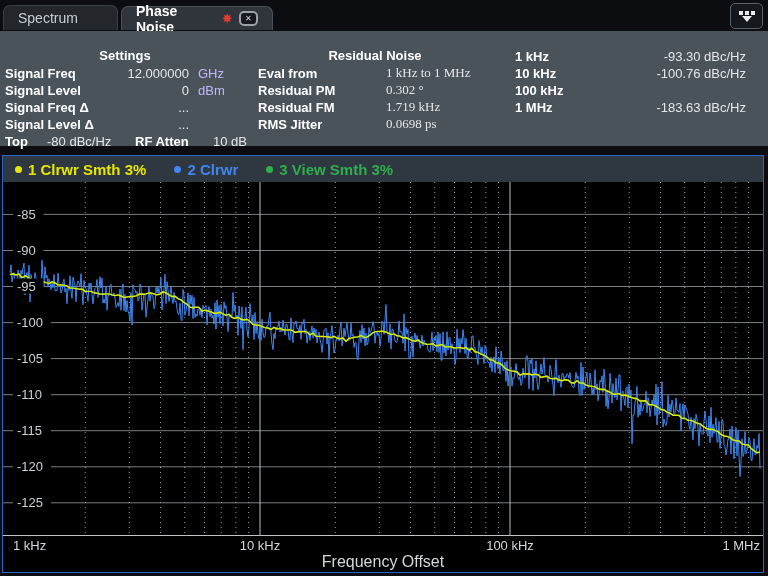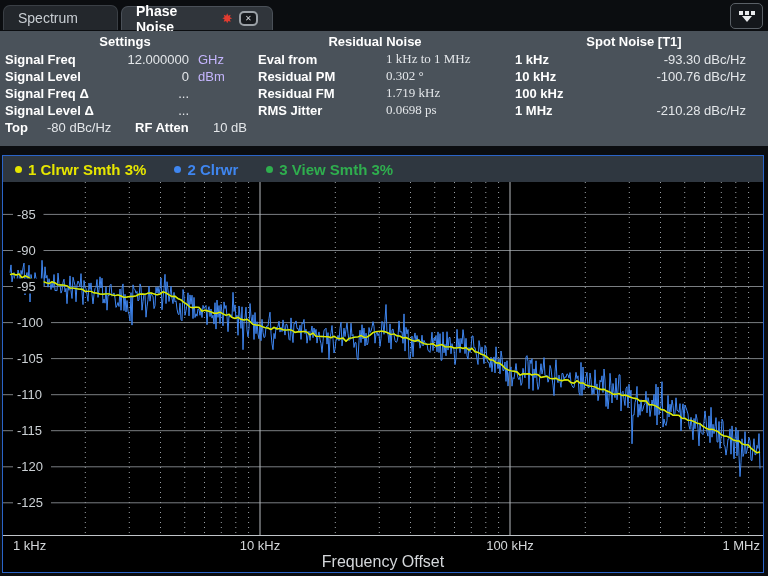--- a/index.html
+++ b/index.html
@@ -16,21 +16,21 @@
   .tab.active{height:24px;margin-left:3px;background:#30353b;border:1px solid #4a5058;border-bottom:none;color:#ffffff;font-weight:bold;width:152px;}
   .tab-star{color:#e23c30;font-size:13px;margin-left:10px;line-height:1;}
   .tab-close{margin-left:6px;width:17px;height:11px;border:2px solid #9aa0a6;border-radius:5px;background:#16191d;
     display:flex;align-items:center;justify-content:center;font-size:8px;color:#d2d6da;line-height:1;}
   .menu-btn{position:absolute;right:5px;top:3px;width:31px;height:24px;background:#14171b;border:1px solid #5a6066;border-radius:5px;
     display:flex;flex-direction:column;align-items:center;justify-content:center;gap:1px;}
   .menu-dots{display:flex;gap:2px;}
   .menu-dots i{width:4px;height:4px;background:#e8eaec;display:block;}
   .menu-arrow{width:0;height:0;border-left:5px solid transparent;border-right:5px solid transparent;border-top:6px solid #e8eaec;}
   
-  .header{position:absolute;top:31px;left:0;width:768px;height:115px;background:#4a525a;display:flex;box-sizing:border-box;padding-top:2px;}
+  .header{position:absolute;top:31px;left:0;width:768px;height:115px;background:#4a525a;display:flex;box-sizing:border-box;padding-top:16px;}
   .hcol{box-sizing:border-box;}
   .hcol.settings{width:250px;}
   .hcol.residual{width:250px;}
   .hcol.spot{width:268px;}
   .hcol-title{text-align:center;font-size:13px;font-weight:bold;color:#ffffff;height:17px;line-height:17px;}
   .hrow{display:flex;align-items:flex-end;height:17px;font-size:13px;}
   .hrow .lbl{font-weight:bold;color:#ffffff;}
   .hrow .val{color:#e4e7ea;}
   .settings .lbl{flex:0 0 118px;padding-left:5px;}
   .settings .val{flex:1;text-align:right;}
@@ -128,35 +128,34 @@
       <span class="lbl">Residual FM</span>
       <span class="val">1.719 kHz</span>
     </div>
     <div class="hrow">
       <span class="lbl">RMS Jitter</span>
       <span class="val">0.0698 ps</span>
     </div>
   </div>
 
   <div class="hcol spot">
-    <div class="hcol-title">Spot Noise [T1]</div>
     <div class="hrow">
       <span class="lbl">1 kHz</span>
       <span class="val">-93.30 dBc/Hz</span>
     </div>
     <div class="hrow">
       <span class="lbl">10 kHz</span>
       <span class="val">-100.76 dBc/Hz</span>
     </div>
     <div class="hrow">
       <span class="lbl">100 kHz</span>
     </div>
     <div class="hrow">
       <span class="lbl">1 MHz</span>
-      <span class="val">-210.28 dBc/Hz</span>
+      <span class="val">-183.63 dBc/Hz</span>
     </div>
   </div>
 </div>
 
 <div class="panel">
   <div class="legendbar">
     <div class="legend-item" style="color: rgb(230, 230, 0);">
       <span class="legend-dot" style="background-color: rgb(230, 230, 0);"></span>
       <span>1 Clrwr Smth 3%</span>
     </div>

